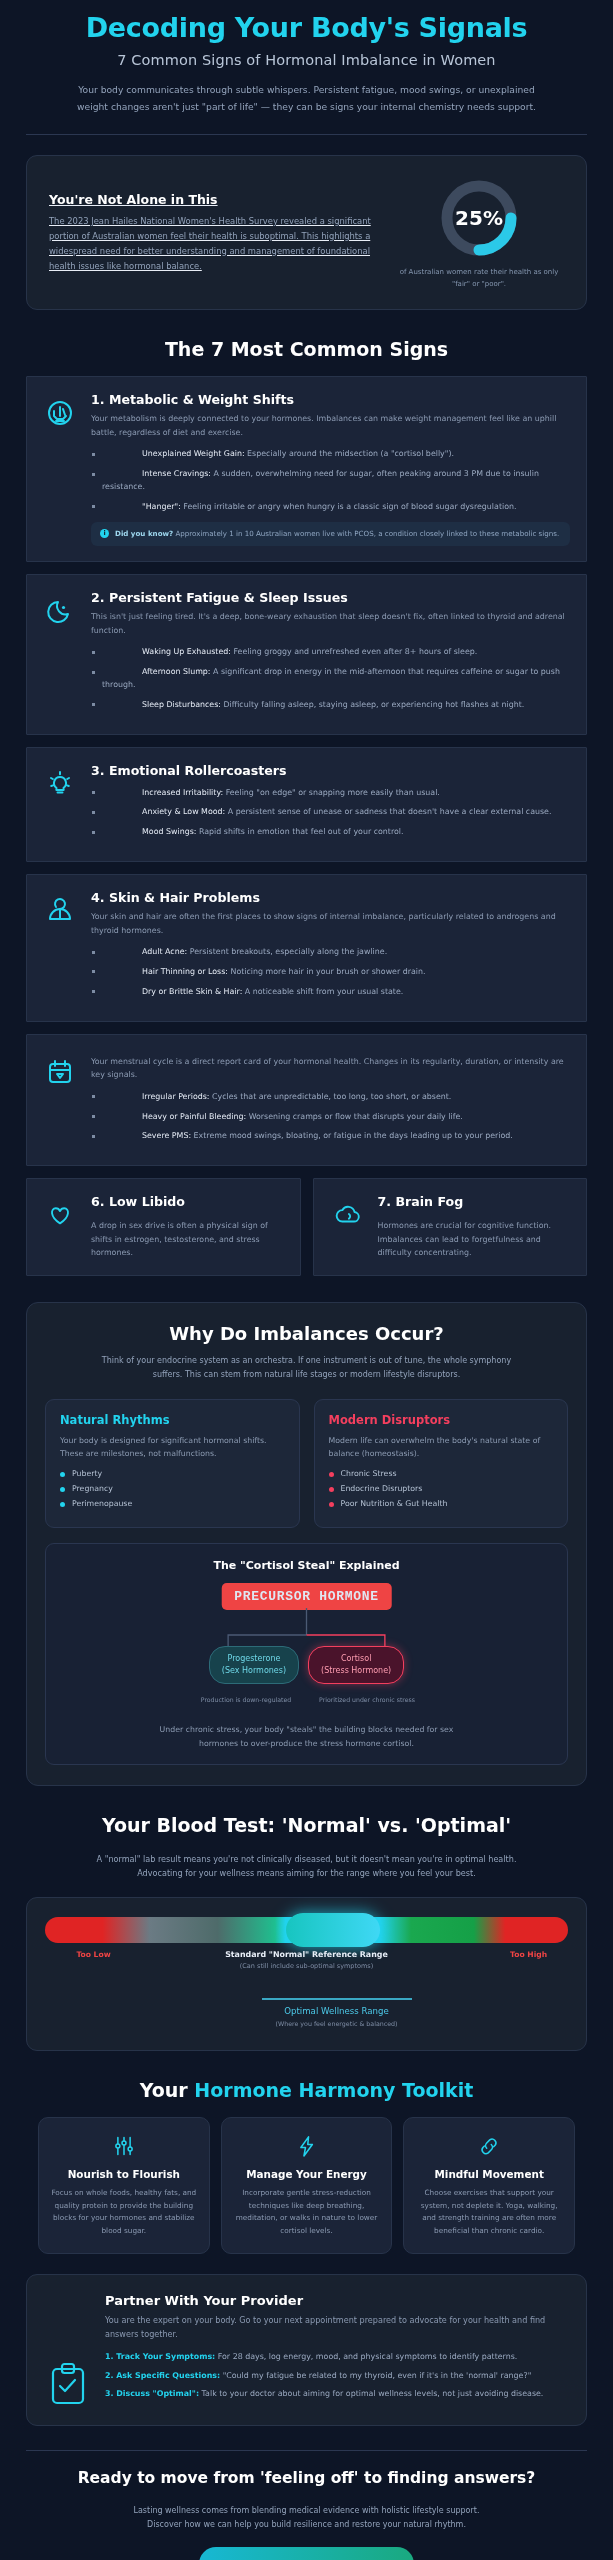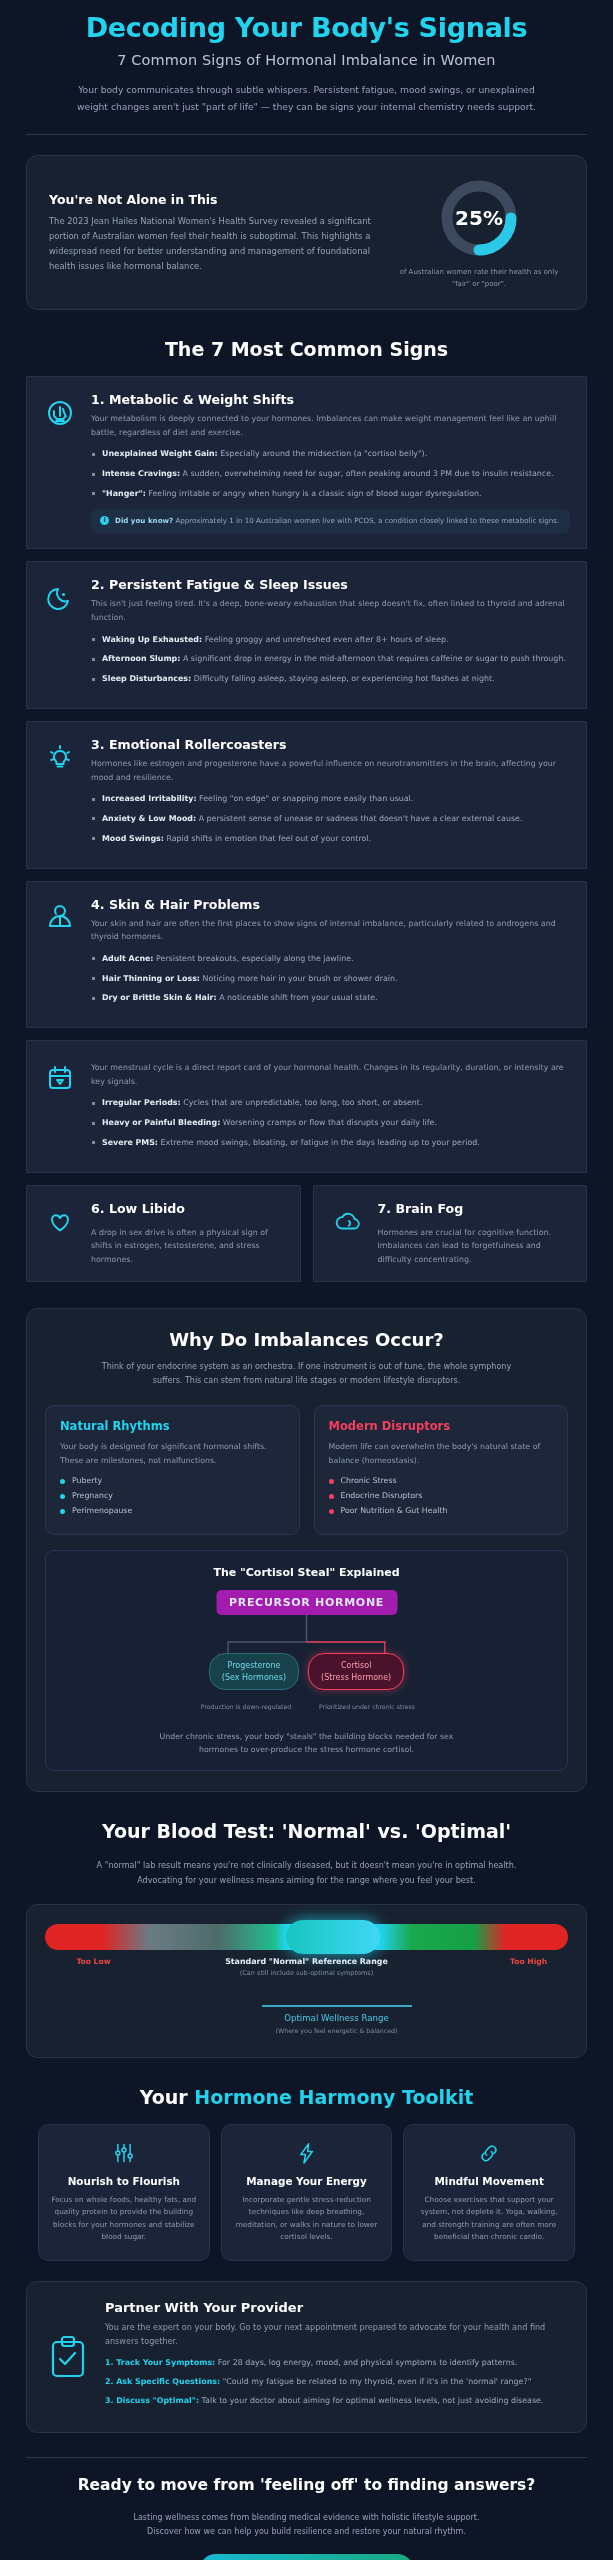--- a/index.html
+++ b/index.html
@@ -50,21 +50,21 @@
 
   
   .statcard{
     margin:20px 26px 0 26px;
     background:#18212f;
     border:1px solid #273349;
     border-radius:11px;
     padding:19px 22px;
     display:flex;align-items:center;gap:14px;
   }
-  .statcard .left{flex:1 1 auto;}
+  .statcard .left{flex:1 1 auto;text-decoration:underline;}
   .statcard h3{font-size:12.5px;font-weight:bold;color:#fff;}
   .statcard p{margin-top:7px;font-size:8.4px;line-height:1.78;color:var(--muted);}
   .statcard .right{width:170px;text-align:center;flex:0 0 auto;}
   .donutwrap{position:relative;width:86px;height:86px;margin:0 auto;}
   .donutwrap svg{display:block;}
   .donutval{
     position:absolute;inset:0;display:flex;align-items:center;justify-content:center;
     font-size:20px;font-weight:bold;color:#fff;
   }
   .statcard .cap{margin-top:6px;font-size:7px;line-height:1.65;color:var(--muted2);}
@@ -92,21 +92,21 @@
   .sign .lead{margin-top:5px;font-size:7.9px;line-height:1.72;color:#8b9ab2;}
   .sign ul{margin-top:9px;list-style:none;}
   .sign li{
     position:relative;padding-left:11px;margin-bottom:7px;
     font-size:7.9px;line-height:1.62;color:#9aa9c0;
   }
   .sign li::before{
     content:"";position:absolute;left:1px;top:4.5px;
     width:3px;height:3px;background:#7d8ca4;
   }
-  .sign li b{color:#e6ecf6;font-weight:bold;}
+  .sign li b{color:#e6ecf6;font-weight:normal;margin-left:40px;}
   .note{
     margin-top:8px;background:#1e2e44;border-radius:6px;
     padding:7px 9px;display:flex;gap:6px;align-items:flex-start;
     font-size:7.1px;line-height:1.5;color:#8fa6c2;
   }
   .note b{color:#9fd8ef;font-weight:bold;}
   .note .i{
     flex:0 0 9px;width:9px;height:9px;border-radius:50%;background:var(--cyan);
     color:#10212c;font-size:6.5px;font-weight:bold;line-height:9px;text-align:center;
     margin-top:.5px;
@@ -148,22 +148,22 @@
 
   
   .diagram{
     margin-top:15px;background:#182134;border:1px solid #2a3650;border-radius:9px;
     padding:15px 12px 14px 12px;
   }
   .diagram h5{text-align:center;font-size:11px;font-weight:bold;color:#fff;}
   .flow{position:relative;margin-top:11px;height:92px;}
   .precursor{
     position:absolute;left:50%;top:0;transform:translateX(-50%);
-    background:#a21caf;color:#dfe7f2;font-size:11px;font-weight:bold;
-    letter-spacing:.7px;padding:6px 13px;border-radius:5px;
+    background:#ef4444;color:#dfe7f2;font-size:13px;font-weight:bold;
+    letter-spacing:.7px;padding:6px 13px;border-radius:5px;font-family:Liberation Mono, monospace;
   }
   .flow svg{position:absolute;left:0;top:0;width:100%;height:100%;}
   .nodes{position:absolute;left:0;right:0;top:63px;display:flex;justify-content:center;gap:9px;}
   .node{
     border-radius:16px;padding:6px 12px;text-align:center;min-width:88px;
     font-size:8px;line-height:1.45;
   }
   .node.prog{background:#17424c;border:1px solid #2d6b78;color:#6fd8e8;}
   .node.cort{background:#4a132b;border:1px solid #f43f5e;color:#ff9eb2;box-shadow:0 0 9px rgba(244,63,94,.45);}
   .nodecaps{position:absolute;left:0;right:0;top:113px;display:flex;justify-content:center;gap:9px;}
@@ -217,21 +217,21 @@
     flex:1 1 33%;background:var(--card);border:1px solid #27334a;border-radius:10px;
     padding:15px 11px 16px 11px;text-align:center;
   }
   .tool .ti{height:26px;margin-bottom:9px;display:flex;align-items:center;justify-content:center;}
   .tool h5{font-size:10.4px;font-weight:bold;color:#fff;}
   .tool p{margin-top:7px;font-size:7.3px;line-height:1.7;color:#8b9ab2;}
 
   
   .provider{
     margin:20px 26px 0 26px;background:#18212f;border:1px solid #273349;border-radius:11px;
-    padding:18px 18px;display:flex;gap:14px;align-items:center;
+    padding:18px 18px;display:flex;gap:14px;align-items:flex-end;
   }
   .provider .pico{flex:0 0 46px;display:flex;justify-content:center;}
   .provider .pbody{flex:1 1 auto;}
   .provider h4{font-size:13px;font-weight:bold;color:#fff;}
   .provider .plead{margin-top:6px;font-size:8.1px;line-height:1.72;color:#8b9ab2;}
   .provider ol{margin-top:9px;list-style:none;}
   .provider li{font-size:7.9px;line-height:1.62;color:#9aa9c0;margin-bottom:6px;}
   .provider li b{color:var(--cyan);font-weight:bold;}
 
   
@@ -324,21 +324,20 @@
         <div class="sign">
           <div class="ico">
             <svg width="34" height="34" viewBox="0 0 34 30">
               <path d="M17 9 a6 6 0 0 0 -3.6 10.8 V22 h7.2 v-2.2 A6 6 0 0 0 17 9 Z" fill="none" stroke="#22d3ee" stroke-width="2" stroke-linecap="round" stroke-linejoin="round"></path>
               <path d="M14.5 24.5 h5" fill="none" stroke="#22d3ee" stroke-width="2" stroke-linecap="round" stroke-linejoin="round"></path>
               <path d="M17 4 v2.2 M8 10 l1.8 1 M26 10 l-1.8 1 M8.2 18 l1.9 -.6 M25.8 18 l-1.9 -.6" fill="none" stroke="#22d3ee" stroke-width="2" stroke-linecap="round" stroke-linejoin="round"></path>
             </svg>
           </div>
           <div class="body">
             <h4>3. Emotional Rollercoasters</h4>
-            <div class="lead">Hormones like estrogen and progesterone have a powerful influence on neurotransmitters in the brain, affecting your mood and resilience.</div>
             <ul>
               <li><b>Increased Irritability:</b><span> Feeling "on edge" or snapping more easily than usual.</span></li>
               <li><b>Anxiety &amp; Low Mood:</b><span> A persistent sense of unease or sadness that doesn't have a clear external cause.</span></li>
               <li><b>Mood Swings:</b><span> Rapid shifts in emotion that feel out of your control.</span></li>
             </ul>
           </div>
         </div>
         <div class="sign">
           <div class="ico">
             <svg width="34" height="34" viewBox="0 0 34 30">

